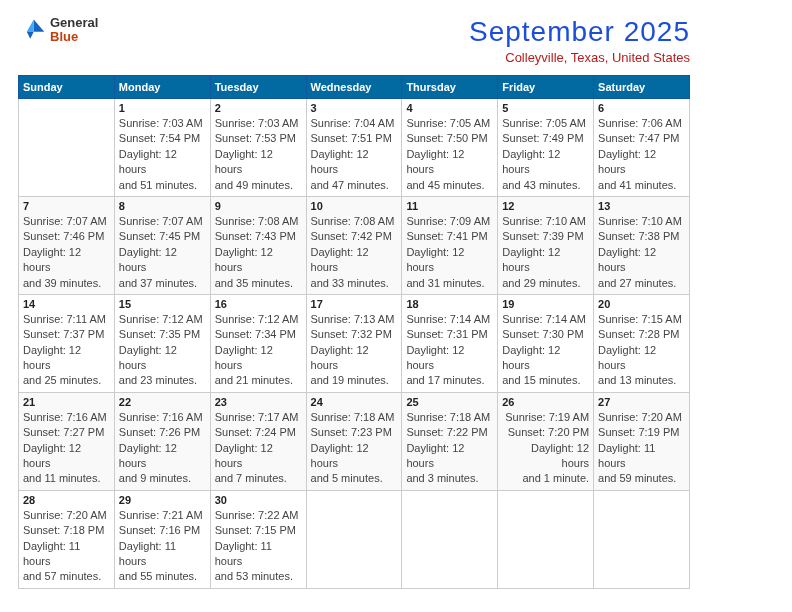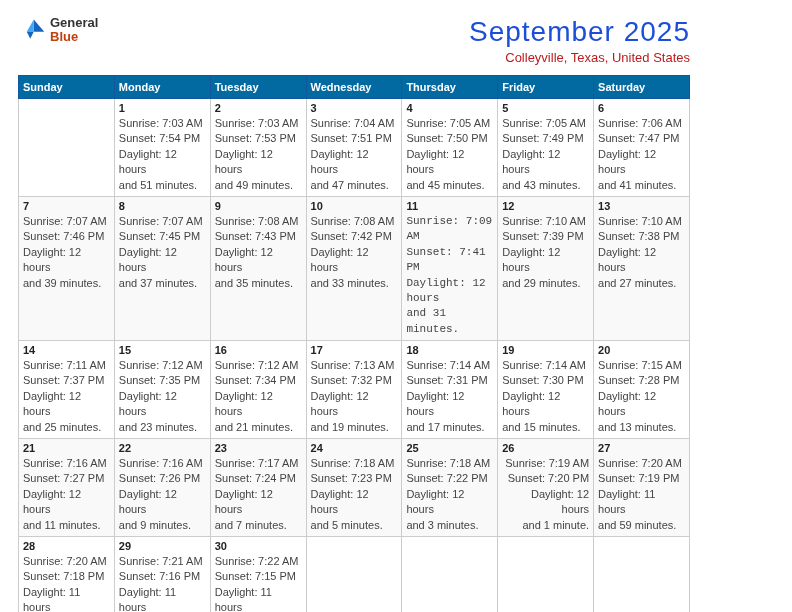--- a/index.html
+++ b/index.html
@@ -198,21 +198,21 @@
           </td>
           <td>
             <span class="day-number">10</span>
             <div class="day-info" style="white-space: pre-line;">Sunrise: 7:08 AM
 Sunset: 7:42 PM
 Daylight: 12 hours
 and 33 minutes.</div>
           </td>
           <td>
             <span class="day-number">11</span>
-            <div class="day-info" style="white-space: pre-line; font-family: Liberation Mono, monospace;">Sunrise: 7:09 AM
+            <div class="day-info" style="white-space: pre-line;">Sunrise: 7:09 AM
 Sunset: 7:41 PM
 Daylight: 12 hours
 and 31 minutes.</div>
           </td>
           <td>
             <span class="day-number">12</span>
             <div class="day-info" style="white-space: pre-line;">Sunrise: 7:10 AM
 Sunset: 7:39 PM
 Daylight: 12 hours
 and 29 minutes.</div>

